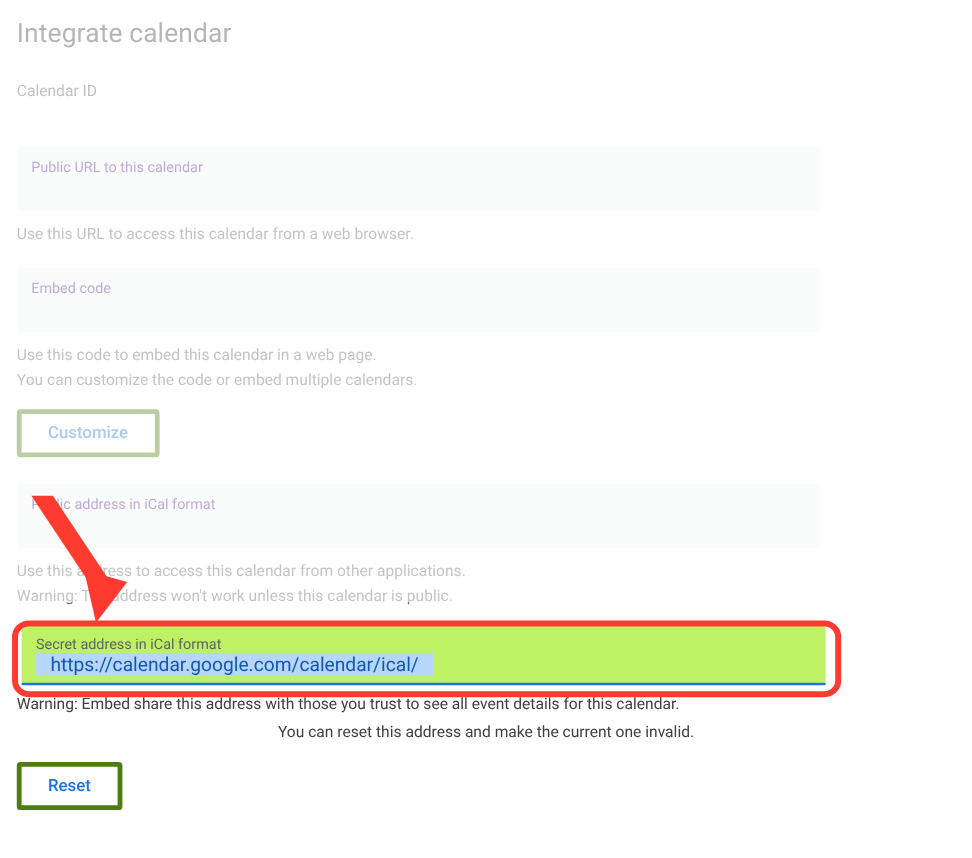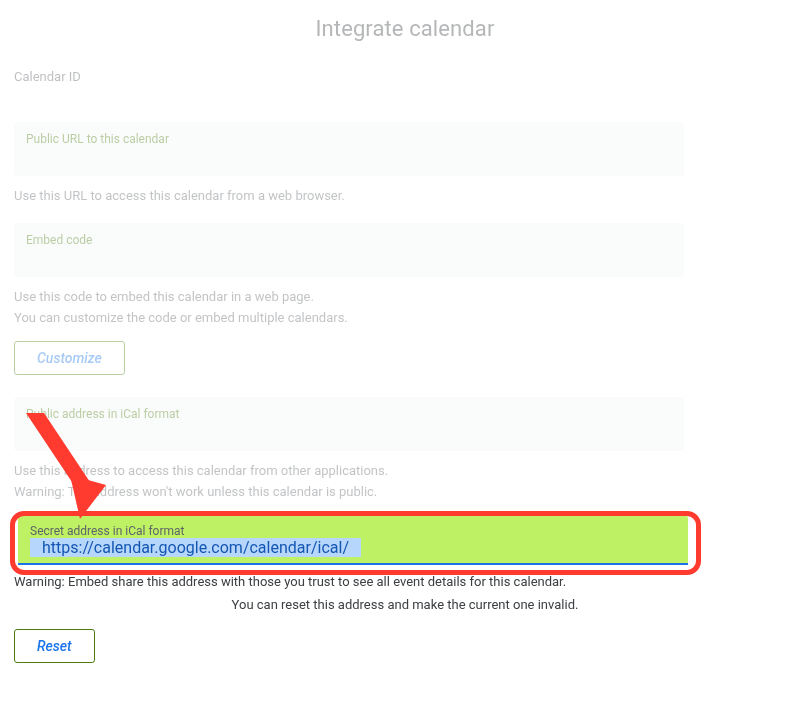--- a/index.html
+++ b/index.html
@@ -27,62 +27,60 @@
     background: rgba(255,255,255,0.62);
   }
   .fade-upper { height: 502px; }
 
   h1.section-title {
     font-size: 22px;
     font-weight: 400;
     color: #3c4043;
     margin: 0 0 28px 0;
     letter-spacing: .1px;
-    text-align: center;
   }
   .small-label {
     font-size: 13px;
     color: #55595e;
     margin-bottom: 6px;
   }
   .field-box {
     width: 670px;
     height: 54px;
     background: #f1f3f4;
     border-radius: 4px;
     padding: 10px 12px 8px 12px;
     margin-top: 18px;
     display: flex;
     flex-direction: column;
     justify-content: flex-start;
   }
   .field-box .field-label {
     font-size: 12px;
-    color: #4d7c0f;
+    color: #4c1d95;
     line-height: 14px;
   }
   .help {
     font-size: 13px;
     color: #5f6368;
     margin-top: 10px;
     line-height: 19px;
   }
   .btn {
     display: inline-block;
-    border: 1px solid #4d7c0f;
+    border: 4px solid #4d7c0f;
     background: #fff;
     color: #1a73e8;
     font-size: 14px;
     font-weight: 500;
     padding: 8px 22px;
     border-radius: 3px;
     margin-top: 14px;
     cursor: pointer;
     font-family: inherit;
-    font-style: italic;
   }
 
   
   .secret-wrap {
     position: relative;
     width: 683px;
     margin-top: 14px;
   }
   .secret-callout {
     position: absolute;

